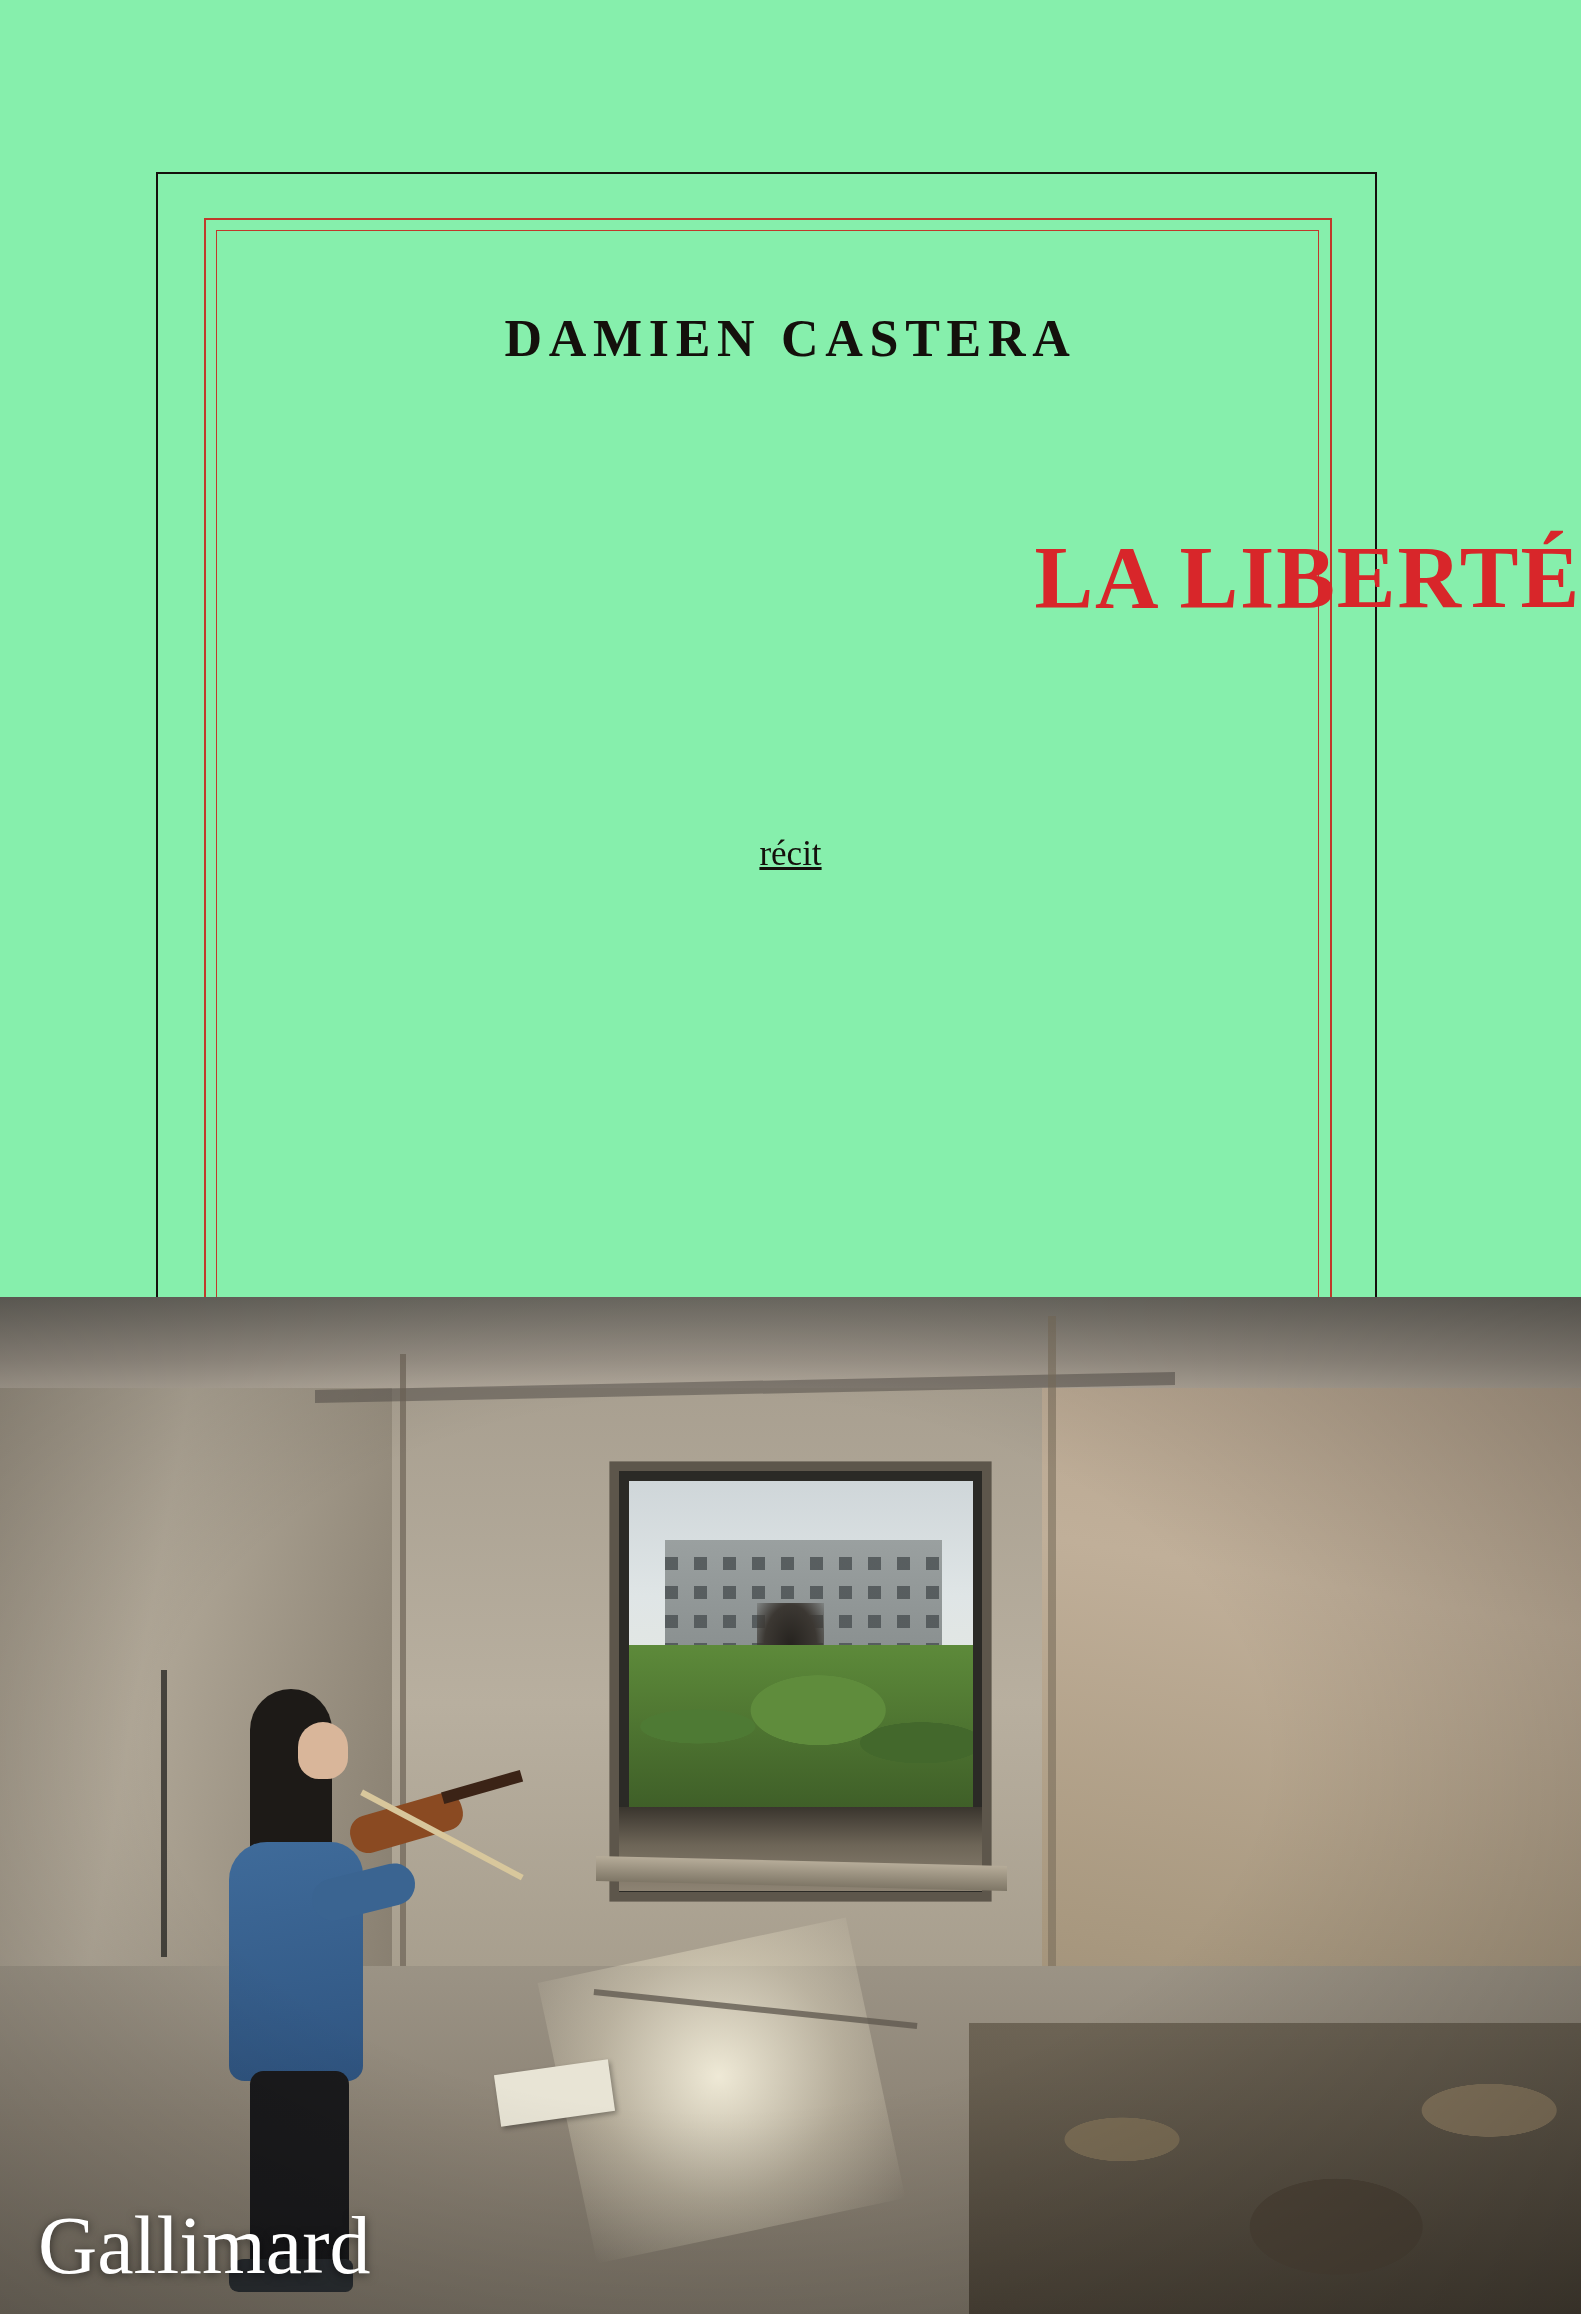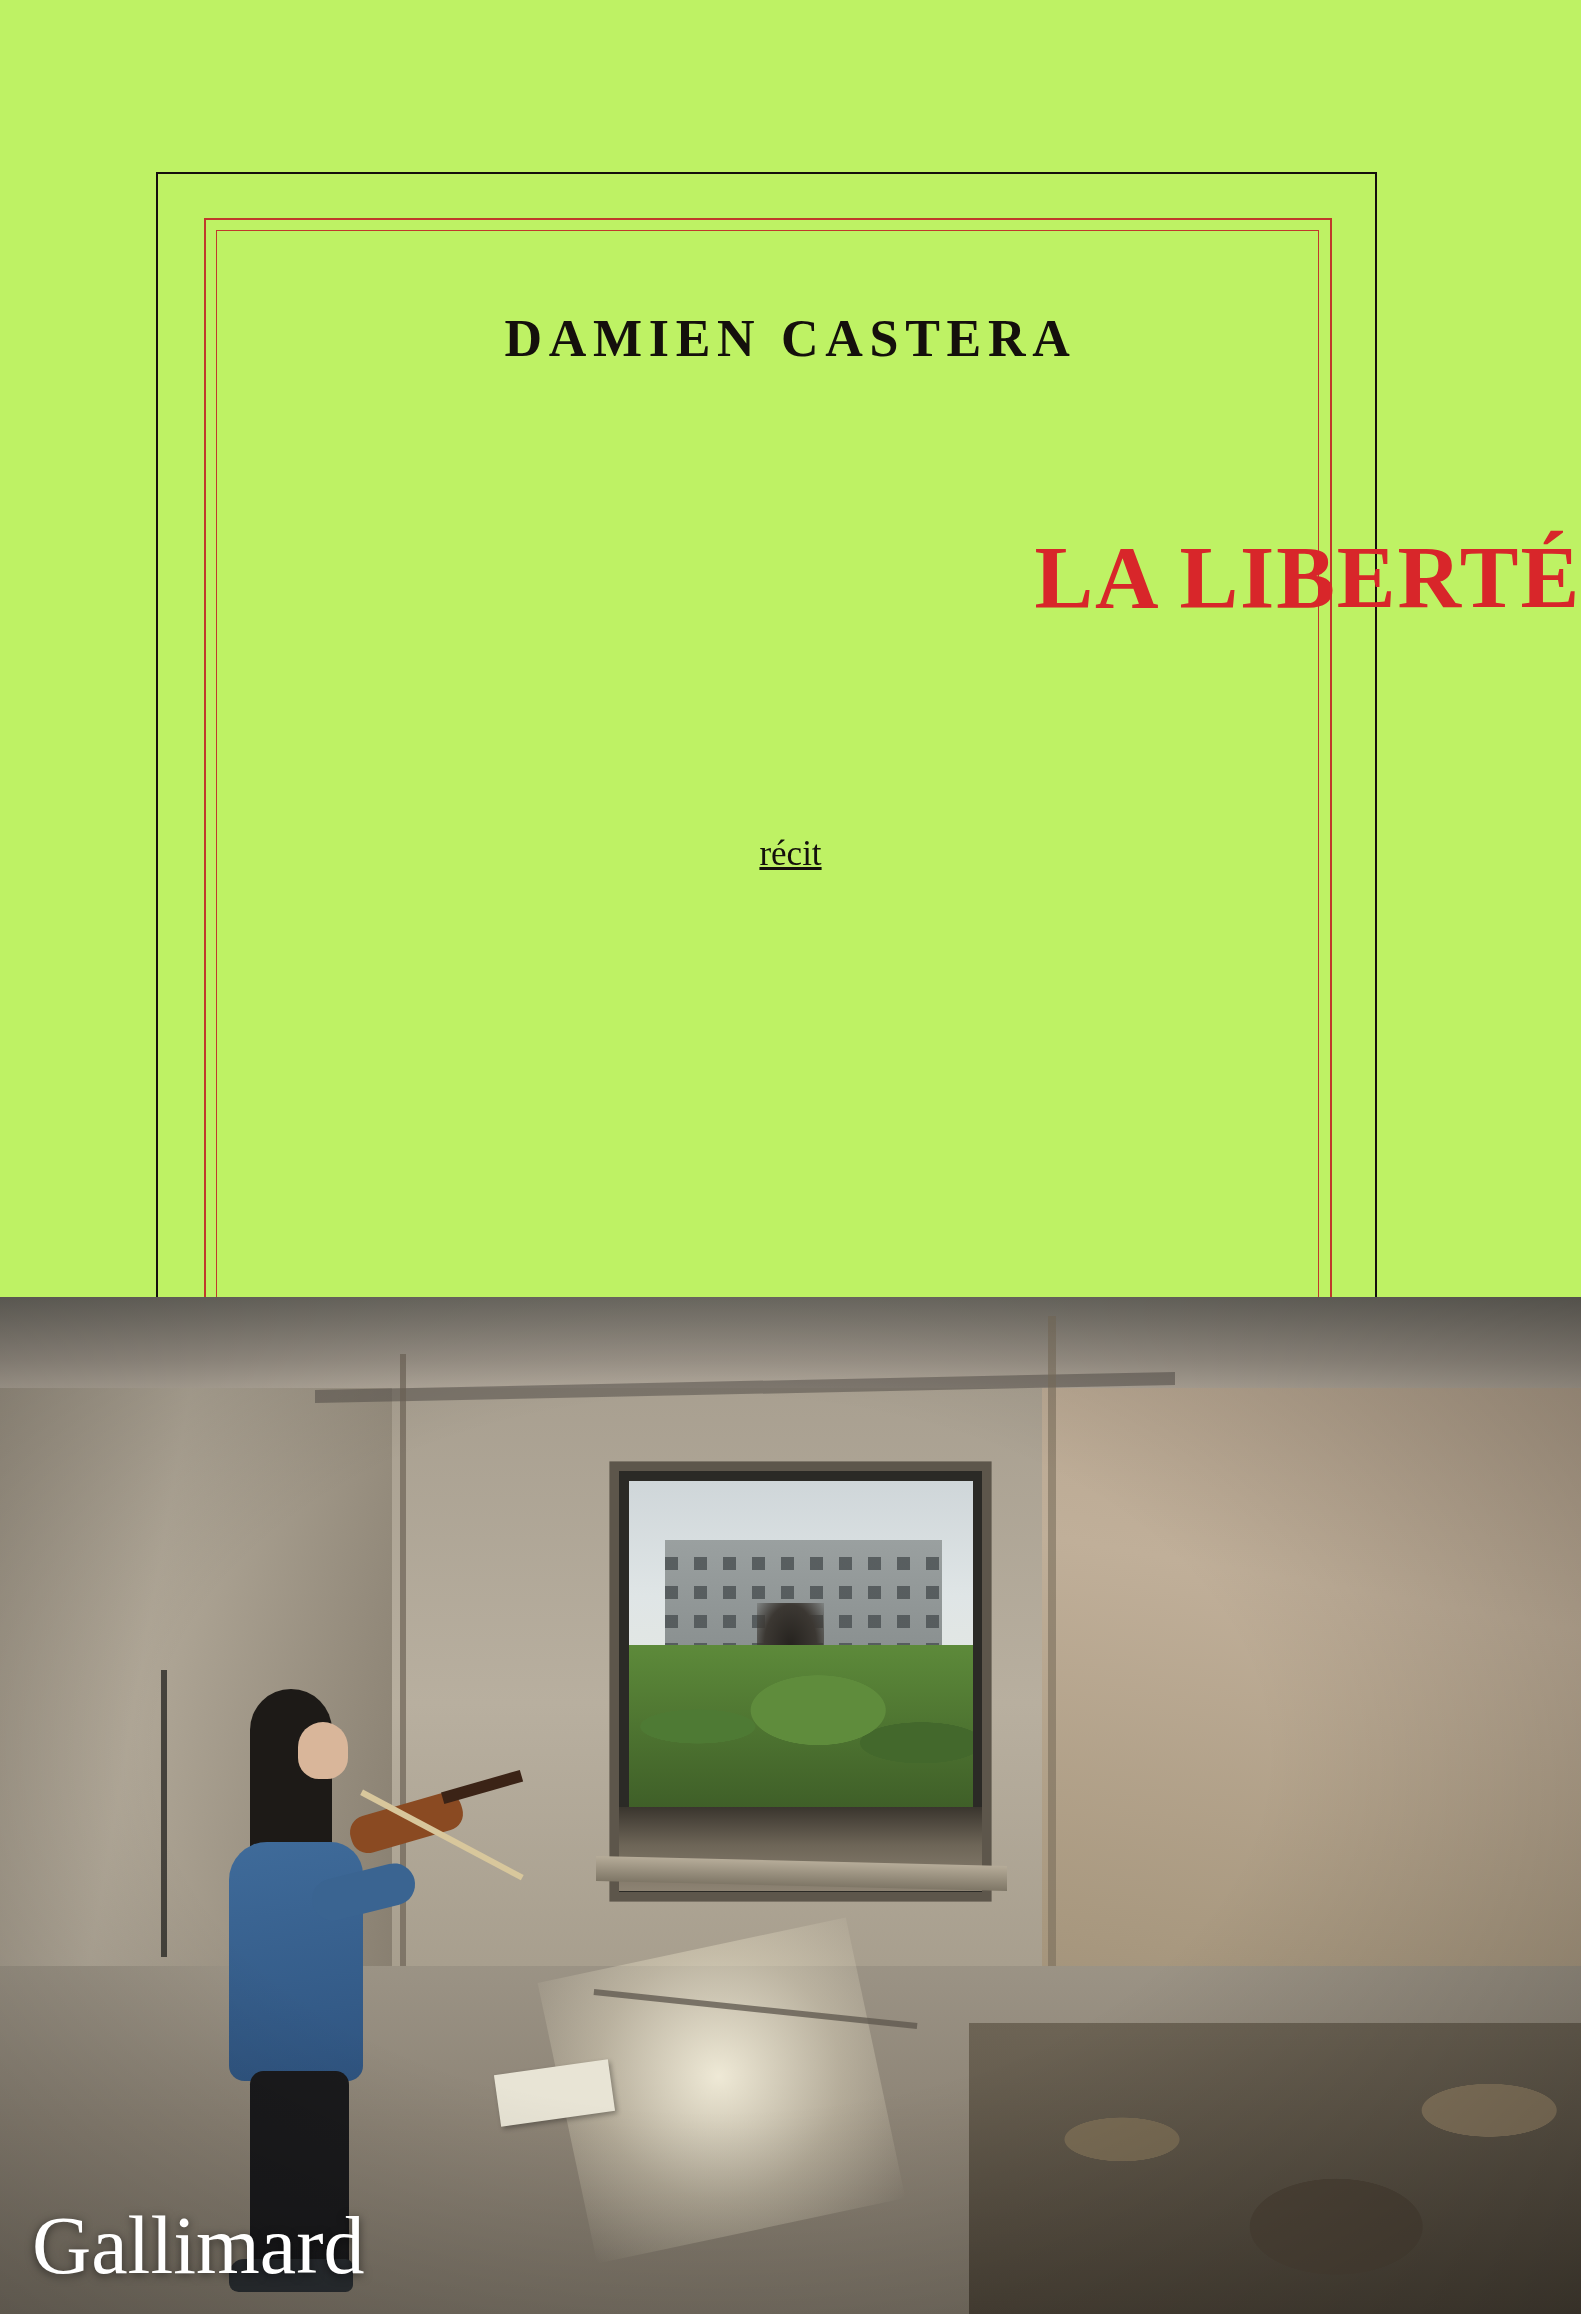--- a/index.html
+++ b/index.html
@@ -16,21 +16,21 @@
     font-family: "Liberation Serif", serif;
   }
 
   
   .top-panel {
     position: absolute;
     left: 0;
     top: 0;
     width: 1581px;
     height: 1297px;
-    background: #bef264;
+    background: #86efac;
   }
   .black-frame {
     position: absolute;
     left: 156px;
     top: 172px;
     width: 1221px;
     height: 1262px;
     border: 2.9px solid #14100c;
     box-sizing: border-box;
   }
@@ -251,21 +251,21 @@
   }
 
   .vignette {
     position: absolute; left: 0; top: 0; width: 1581px; height: 1017px;
     background: radial-gradient(ellipse at 45% 45%, rgba(0,0,0,0) 45%, rgba(0,0,0,.30) 100%);
     pointer-events: none;
   }
 
   .publisher {
     position: absolute;
-    left: 32px;
+    left: 38px;
     bottom: 21px;
     color: #ffffff;
     font-size: 82px;
     font-family: "Liberation Serif", serif;
     letter-spacing: 0px;
     text-shadow: 0 1.9px 9.6px rgba(0,0,0,.55);
   }
 </style>
 </head>
 <body>

